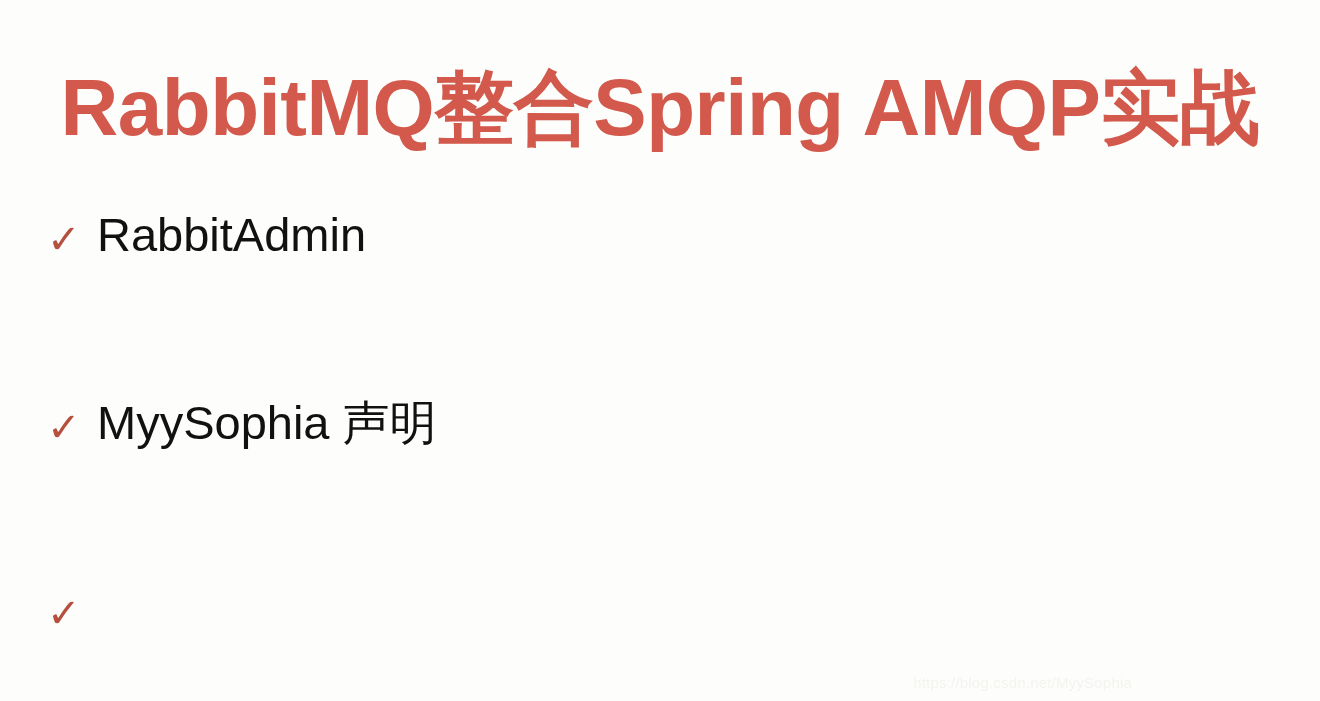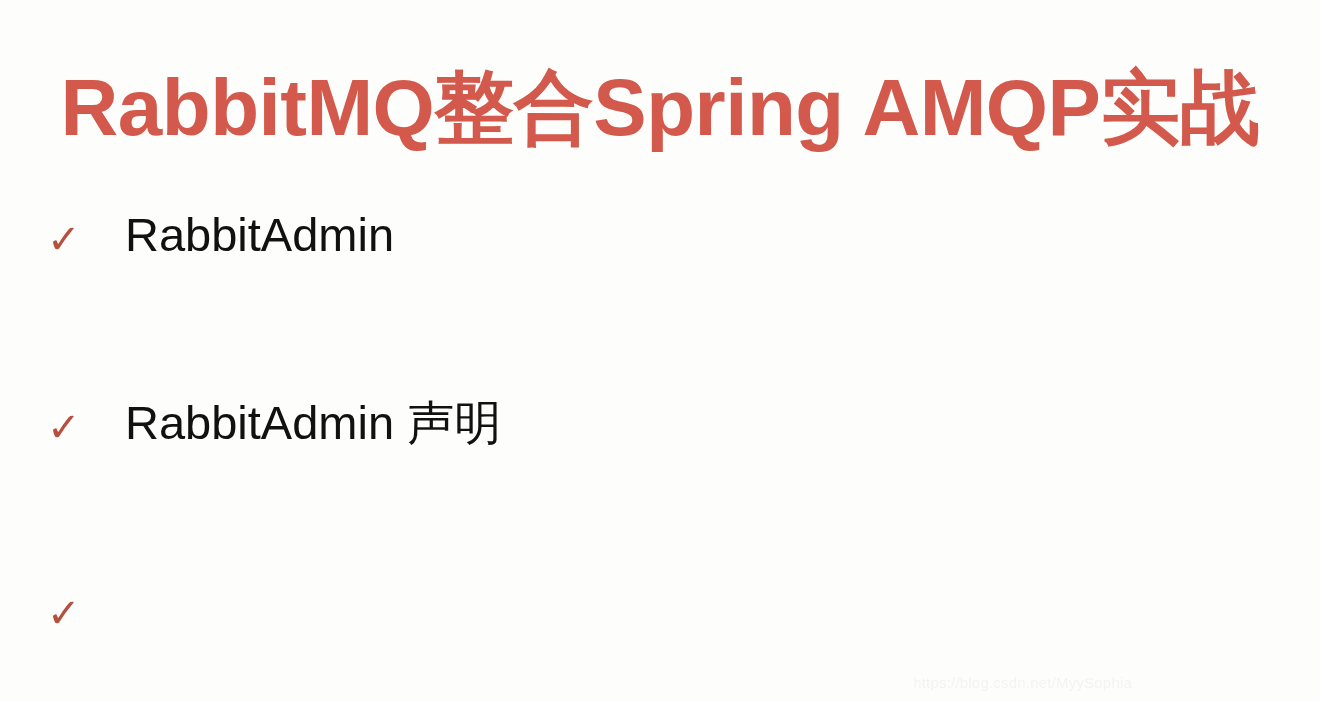--- a/index.html
+++ b/index.html
@@ -72,21 +72,21 @@
     font-size: 40px;
     line-height: 78px;
     text-align: left;
     font-family: "DejaVu Sans", "Liberation Sans", sans-serif;
     transform: translateY(2px);
     user-select: none;
   }
 
   .bullet-text {
     display: inline-block;
-    margin-left: 40px;
+    margin-left: 12px;
     color: #111111;
     font-size: 47px;
     line-height: 78px;
     font-weight: 400;
     white-space: nowrap;
     font-family: "Liberation Sans", "DejaVu Sans", sans-serif;
   }
 
   
   .watermark {
@@ -114,21 +114,21 @@
     <li class="bullet-item">
       <div class="bullet-row">
         <span class="check-icon">✓</span>
         <span class="bullet-text">RabbitAdmin</span>
       </div>
     </li>
 
     <li class="bullet-item">
       <div class="bullet-row">
         <span class="check-icon">✓</span>
-        <span class="bullet-text">RabbitAdmin 声明</span>
+        <span class="bullet-text">MyySophia 声明</span>
       </div>
     </li>
 
     <li class="bullet-item">
       <div class="bullet-row">
         <span class="check-icon">✓</span>
       </div>
     </li>
 
   </ul>

